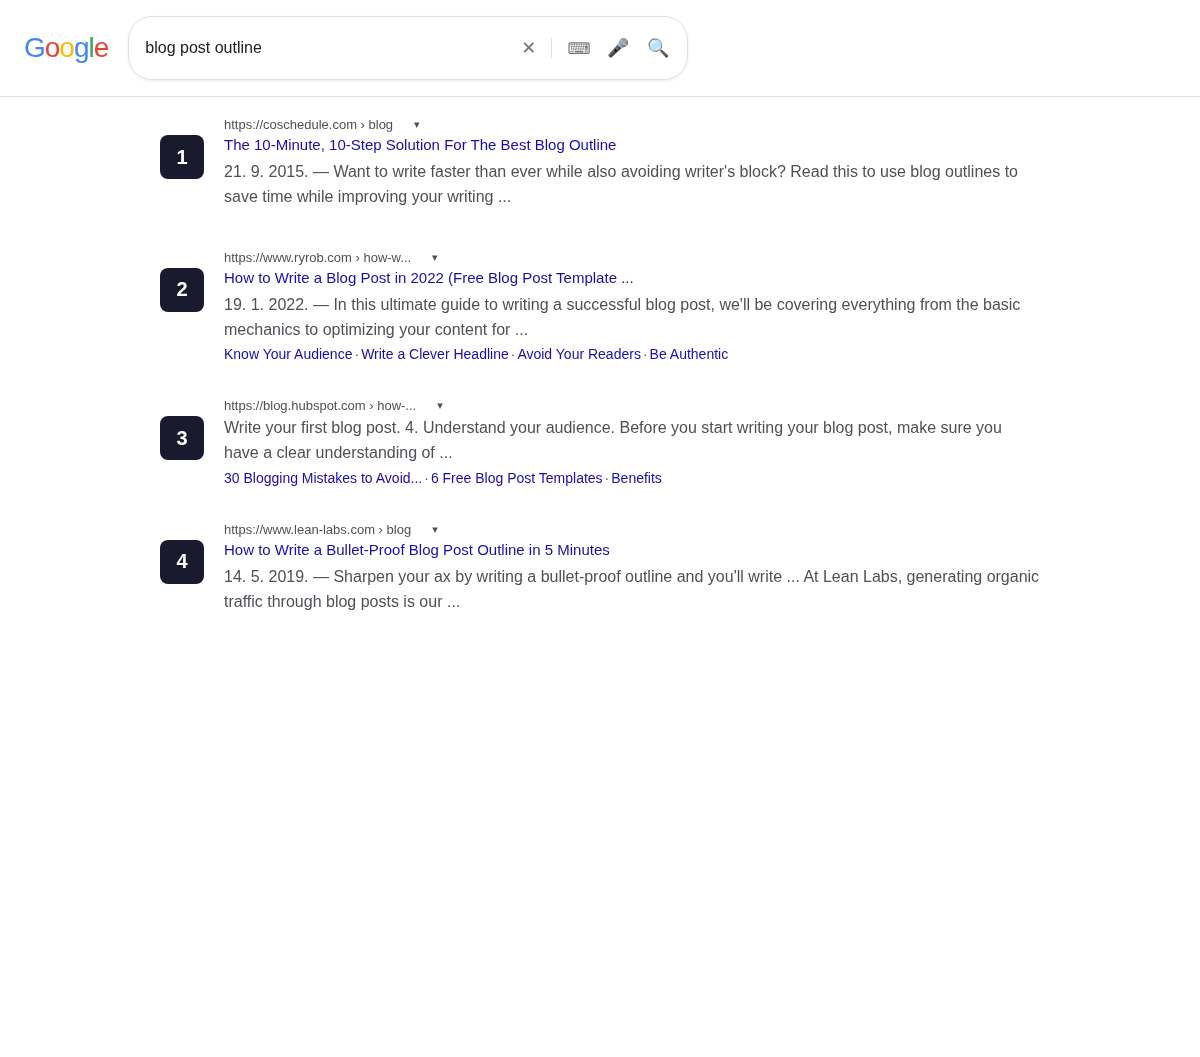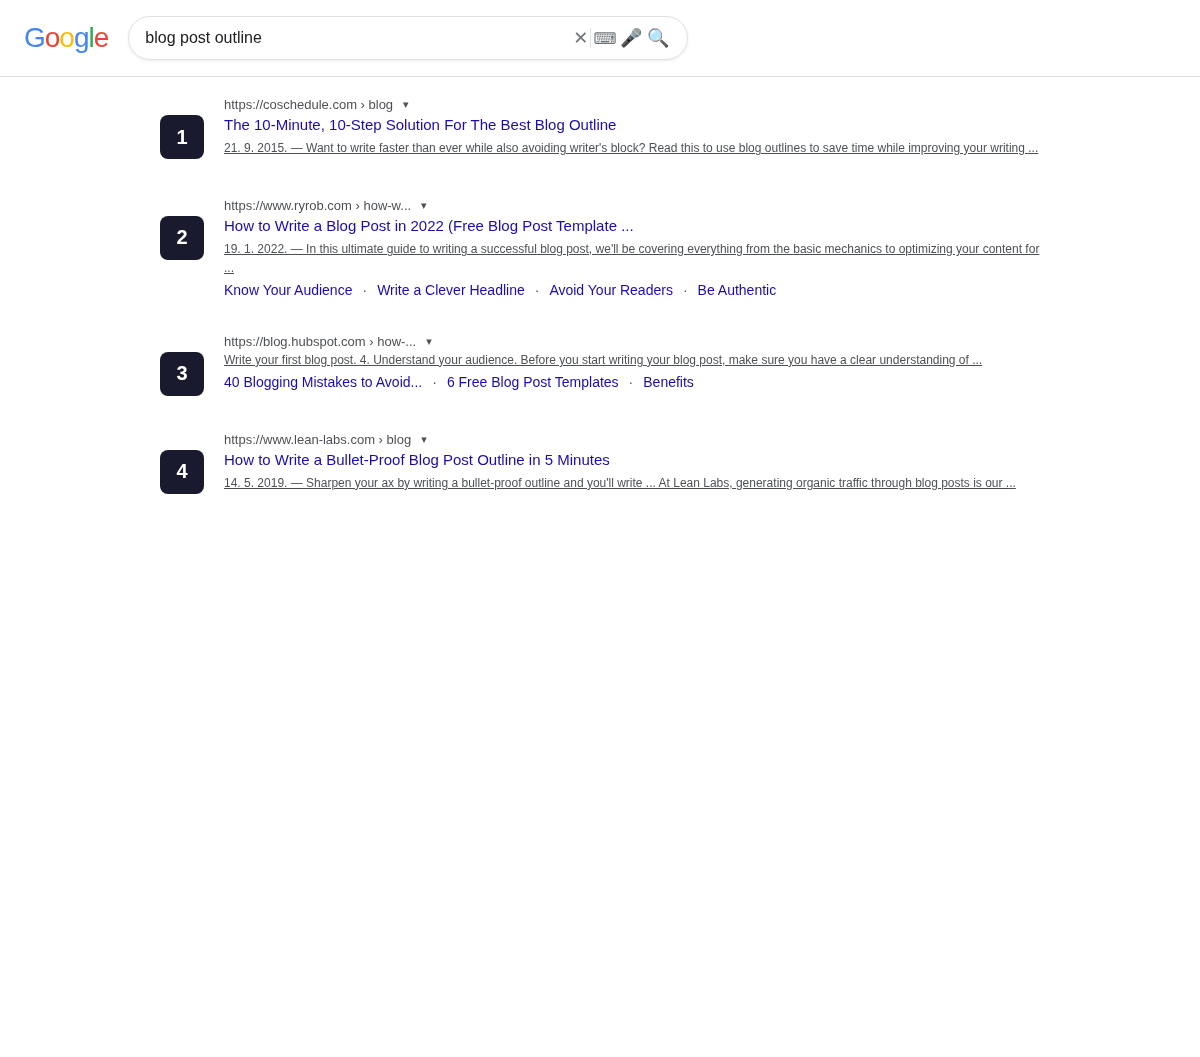--- a/index.html
+++ b/index.html
@@ -31,23 +31,23 @@
     .logo-o2 { color: #FBBC05; }
     .logo-g2 { color: #4285F4; }
     .logo-l { color: #34A853; }
     .logo-e { color: #EA4335; }
 
     .search-bar {
       display: flex;
       align-items: center;
       border: 1px solid #dfe1e5;
       border-radius: 24px;
-      padding: 8px 16px;
+      padding: 18px 16px;
       width: 560px;
-      gap: 0;
+      gap: 13px;
       box-shadow: 0 1px 3px rgba(0,0,0,0.08);
     }
     .search-input {
       flex: 1;
       border: none;
       outline: none;
       font-size: 16px;
       color: #202124;
       background: transparent;
     }
@@ -92,21 +92,21 @@
       justify-content: center;
       flex-shrink: 0;
       margin-top: 18px;
     }
     .result-content {
       flex: 1;
     }
     .result-url-line {
       display: flex;
       align-items: center;
-      gap: 10px;
+      gap: 21px;
       margin-bottom: 2px;
     }
     .result-url {
       color: #4d5156;
       font-size: 13px;
     }
     .result-url-arrow {
       color: #4d5156;
       font-size: 11px;
       cursor: pointer;
@@ -114,29 +114,28 @@
     .result-title {
       color: #1a0dab;
       font-size: 15px;
       font-weight: 400;
       margin-bottom: 4px;
       cursor: pointer;
       line-height: 1.4;
     }
     .result-snippet {
       color: #4d5156;
-      font-size: 12px;
+      font-size: 16px;
       line-height: 1.58;
       margin-bottom: 4px;
-      text-decoration: underline;
     }
     .result-sitelinks {
       display: flex;
       flex-wrap: wrap;
-      gap: 10px;
+      gap: 2px;
       margin-top: 4px;
     }
     .sitelink {
       color: #1a0dab;
       font-size: 14px;
       cursor: pointer;
       text-decoration: none;
     }
     .sitelink-dot {
       color: #4d5156;
@@ -210,21 +209,21 @@
 
   <div class="result-item">
     <div class="result-number">3</div>
     <div class="result-content">
       <div class="result-url-line">
         <span class="result-url">https://blog.hubspot.com › how-...</span>
         <span class="result-url-arrow">▾</span>
       </div>
       <div class="result-snippet">Write your first blog post. 4. Understand your audience. Before you start writing your blog post, make sure you have a clear understanding of ...</div>
       <div class="result-sitelinks">
-        <a class="sitelink">40 Blogging Mistakes to Avoid...</a>
+        <a class="sitelink">30 Blogging Mistakes to Avoid...</a>
         <span class="sitelink-dot"> · </span>
         <a class="sitelink">6 Free Blog Post Templates</a>
         <span class="sitelink-dot"> · </span>
         <a class="sitelink">Benefits</a>
       </div>
     </div>
   </div>
 
   <div class="result-item">
     <div class="result-number">4</div>

